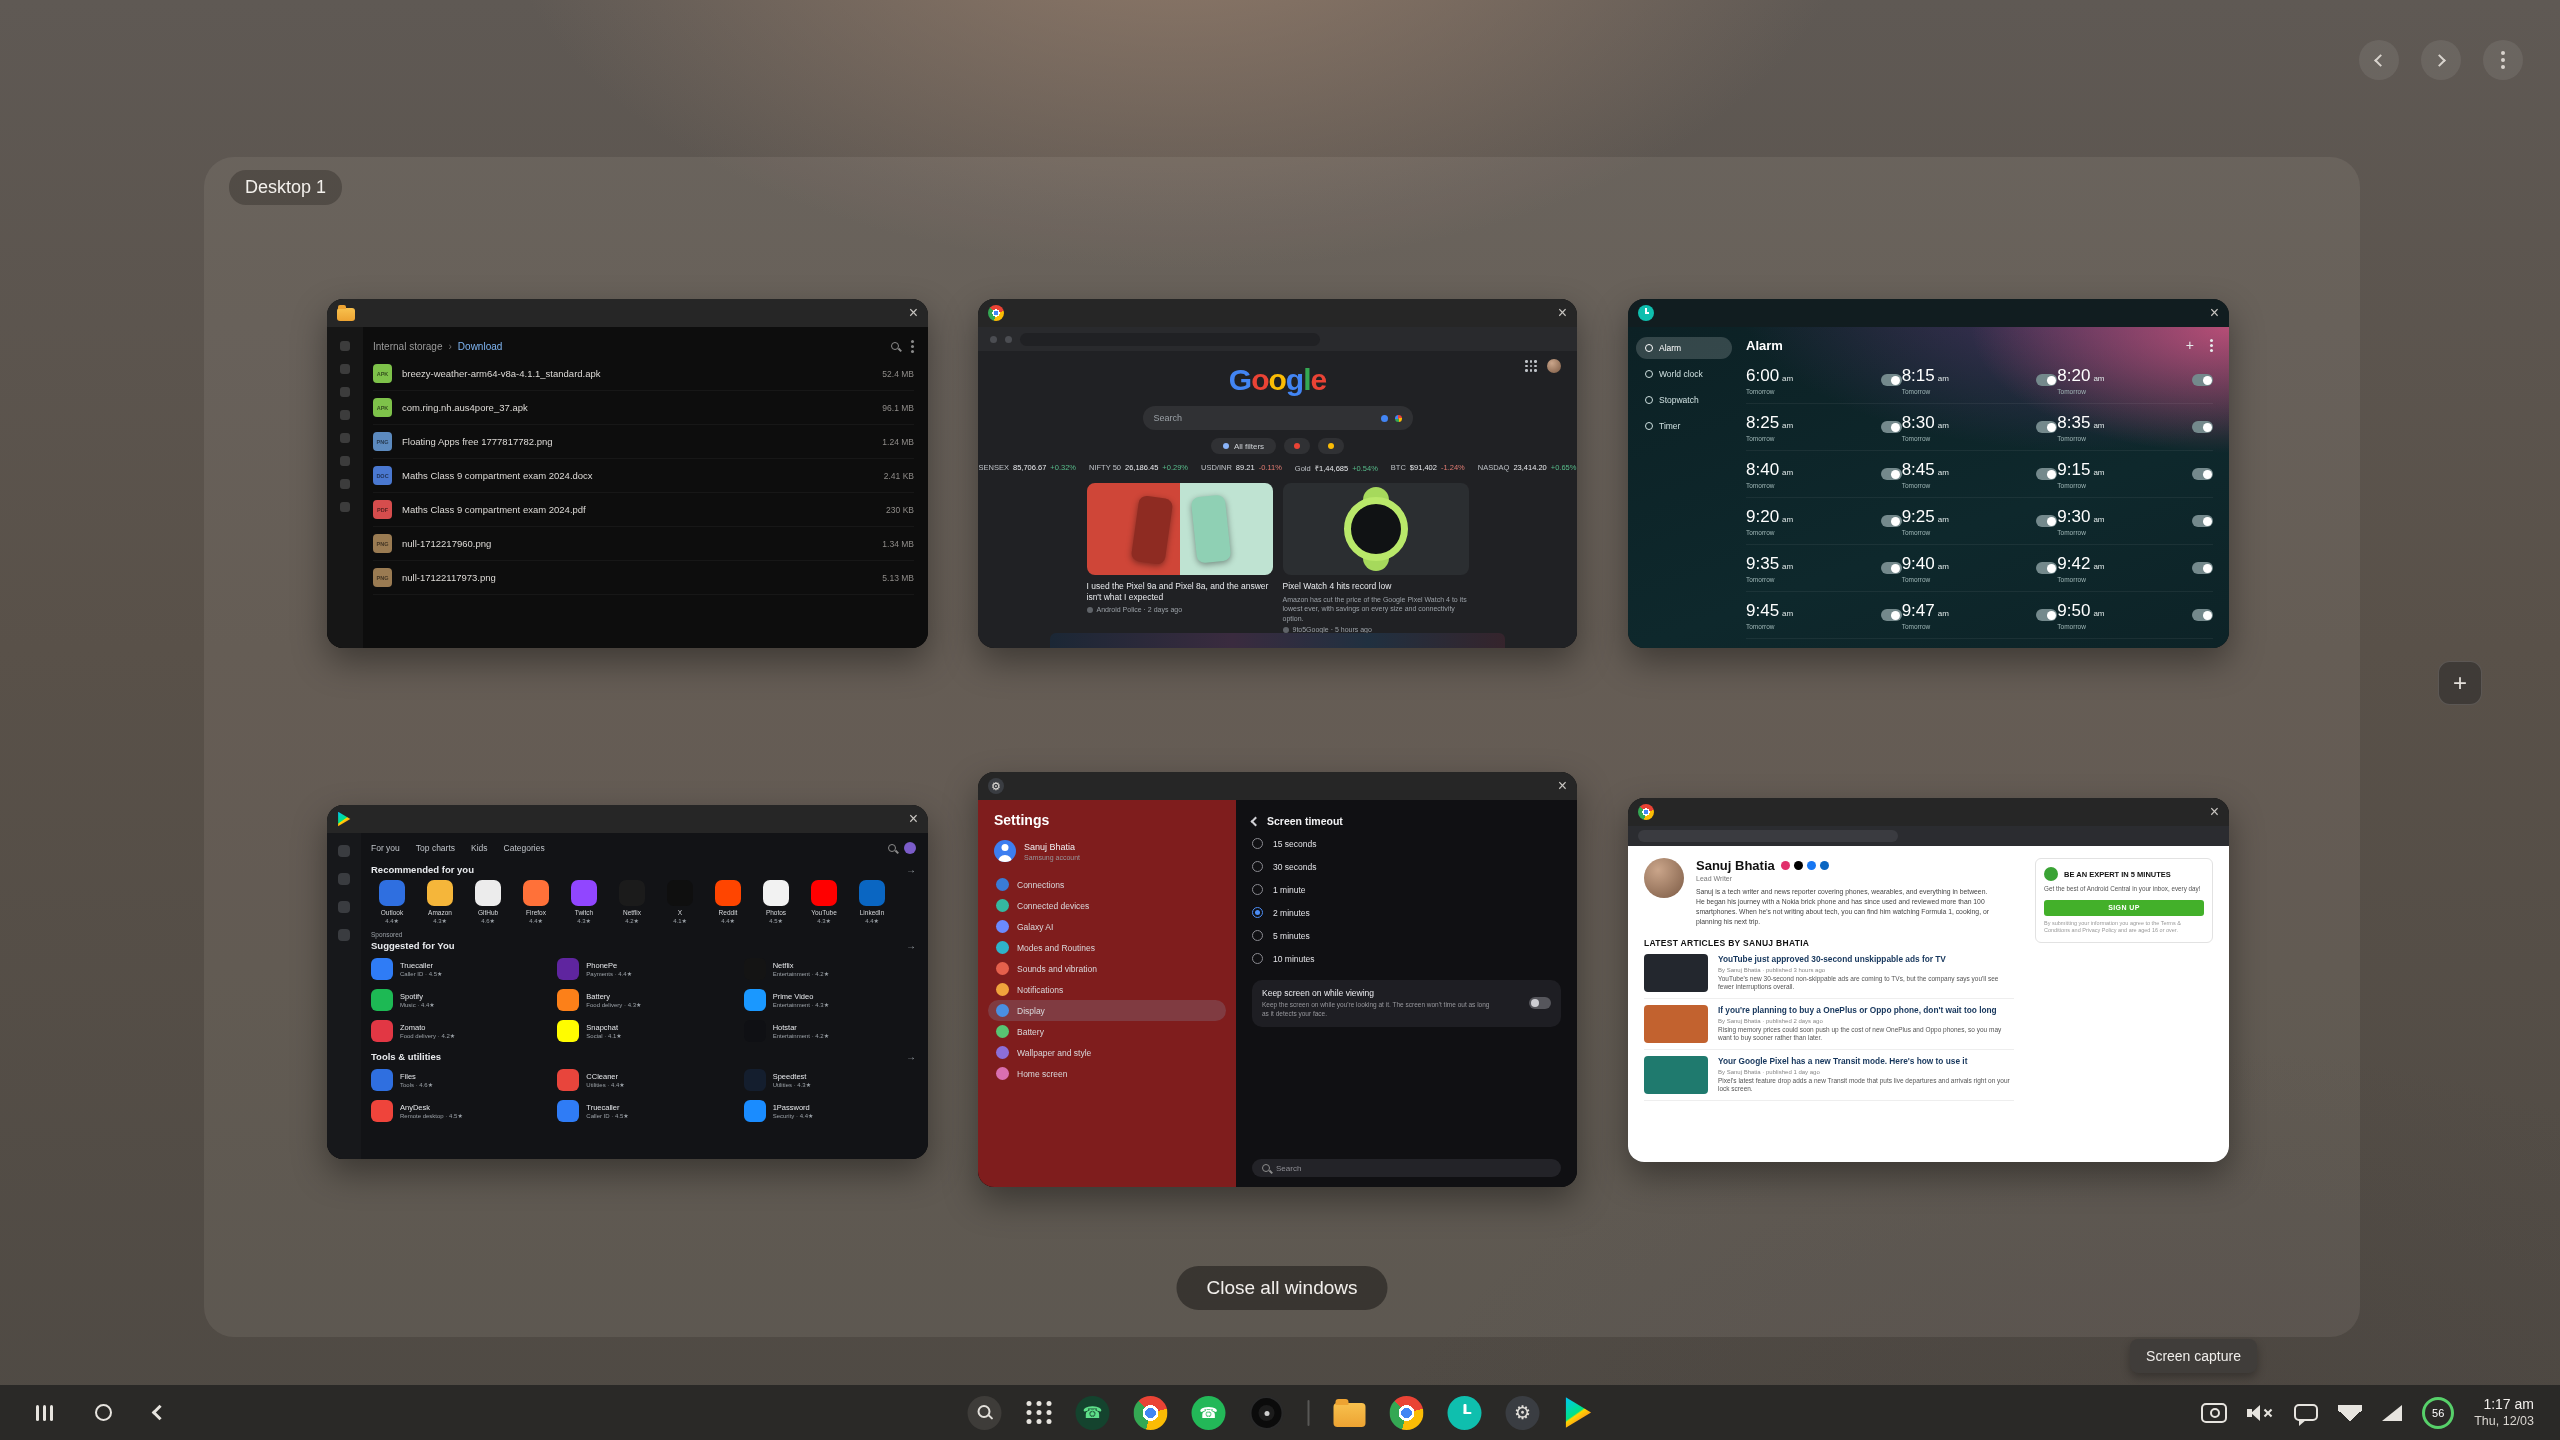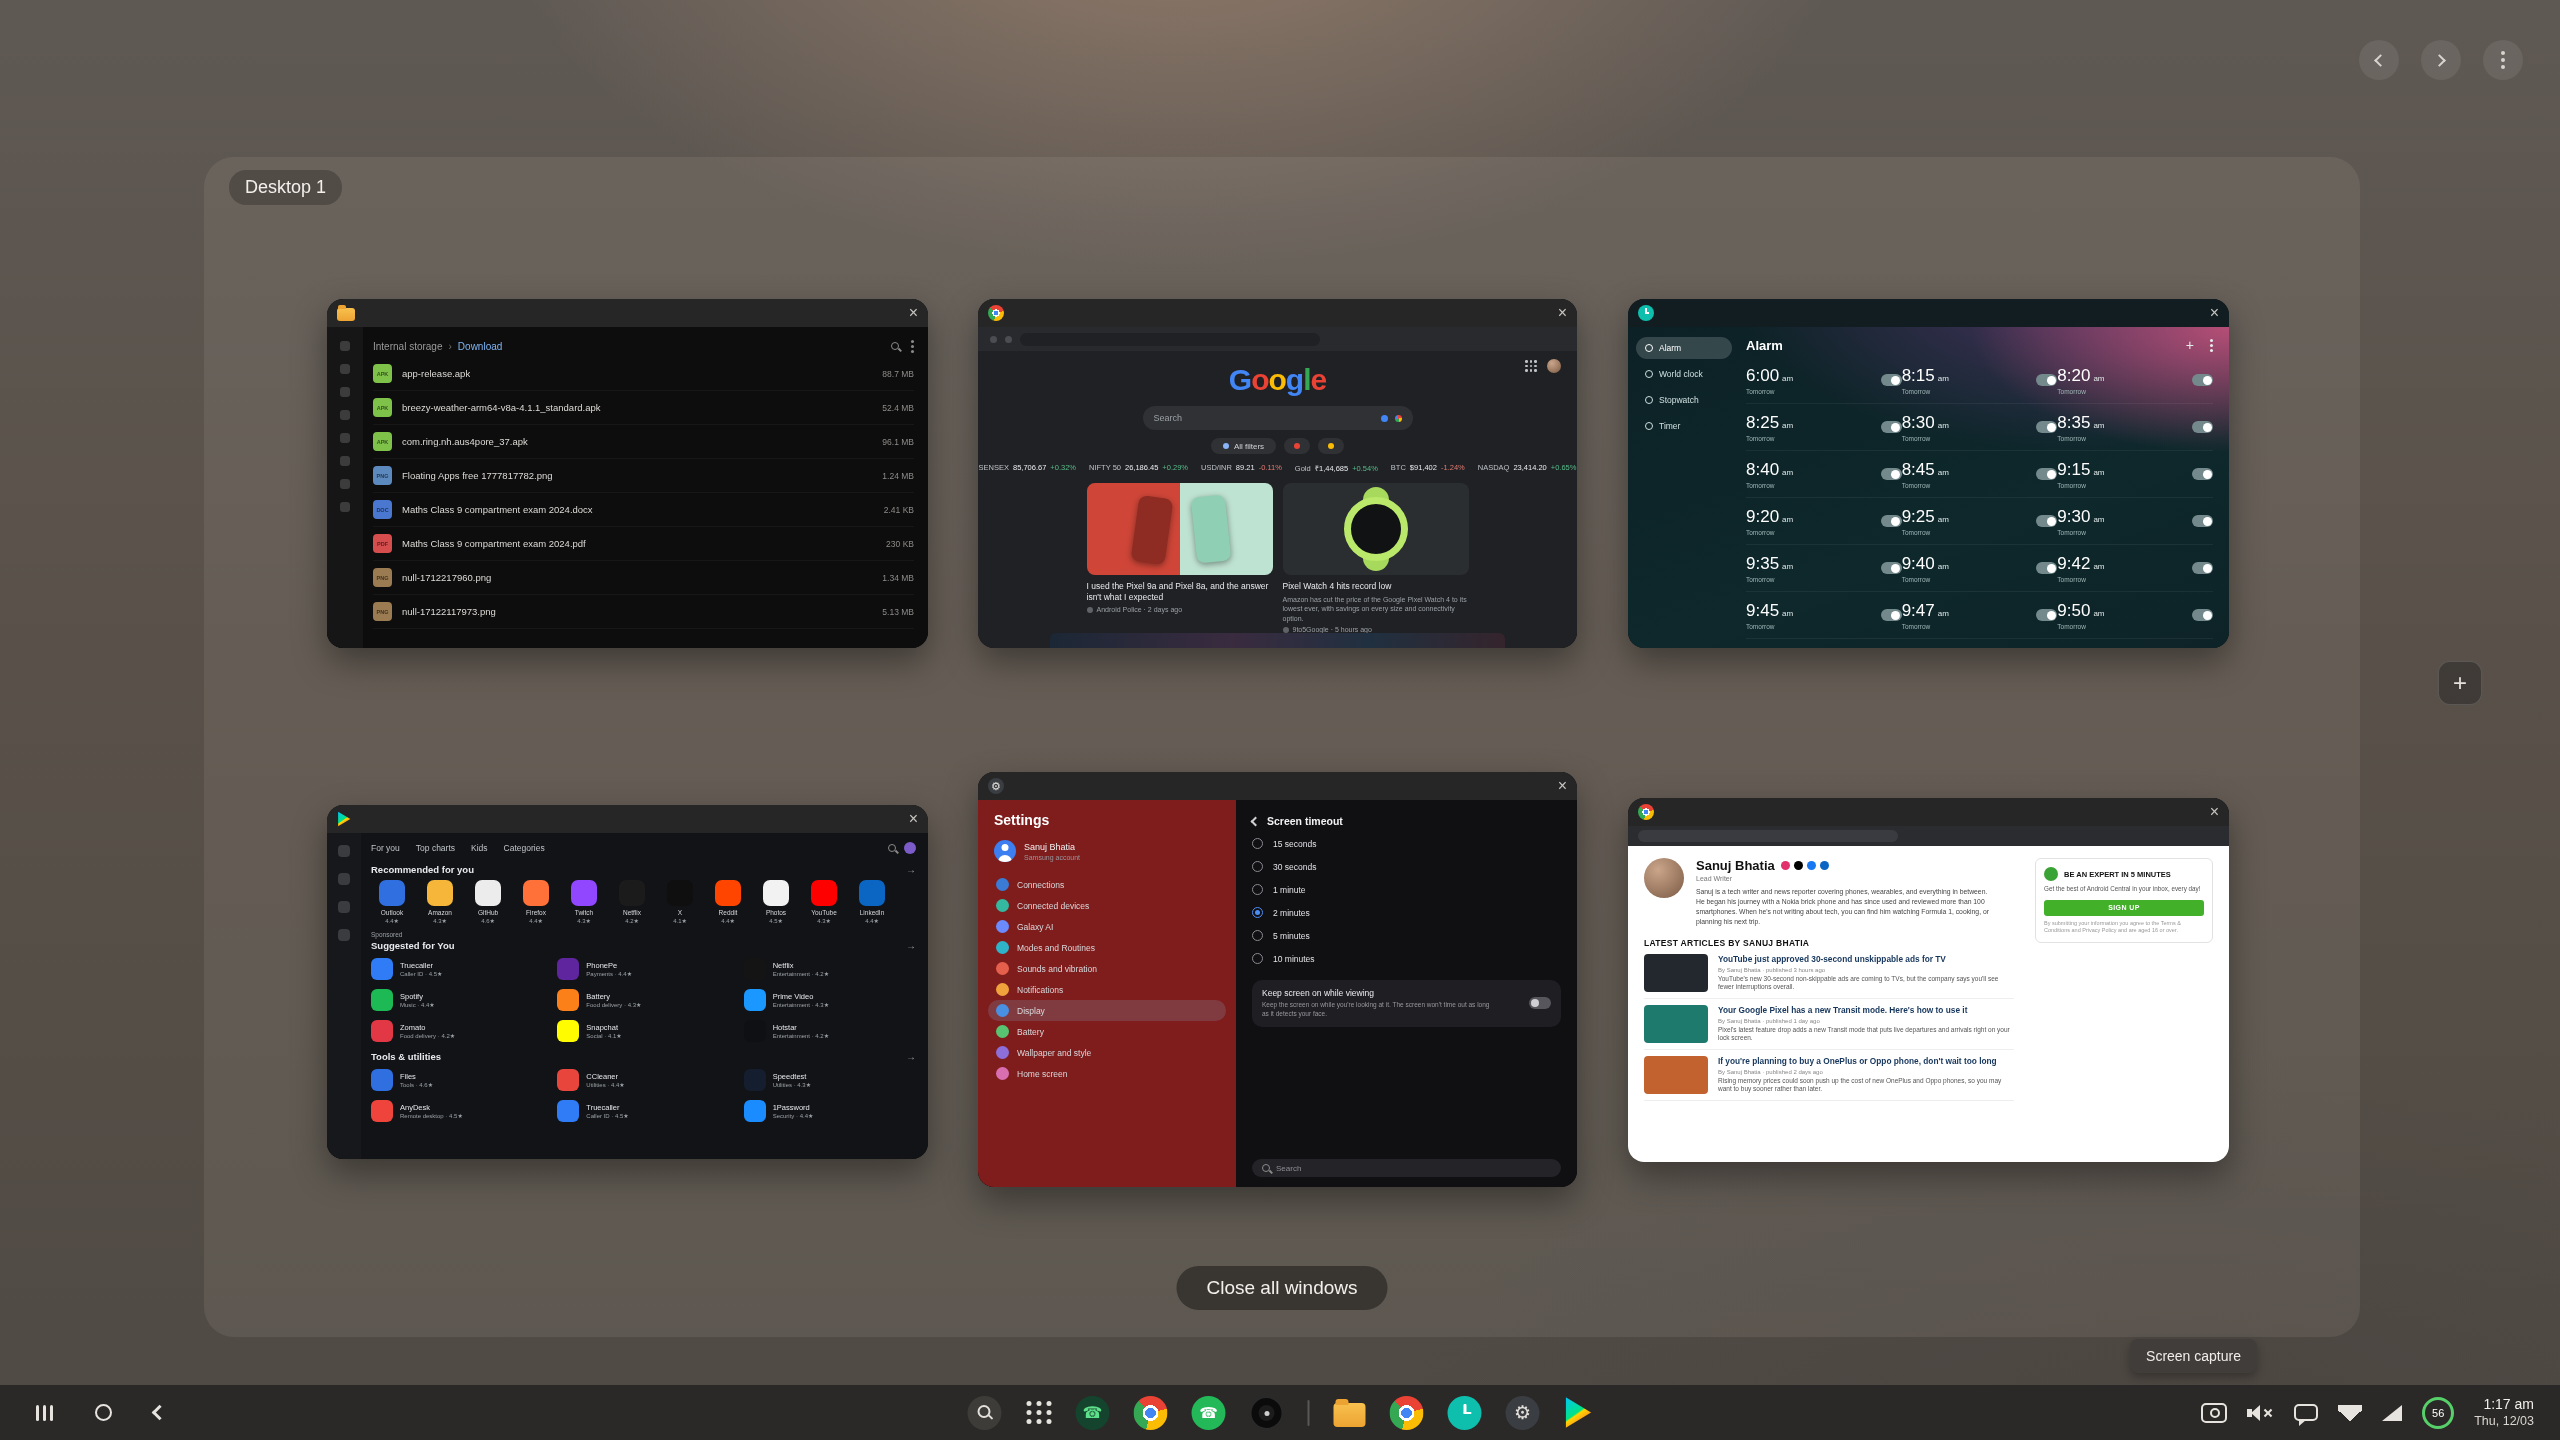--- a/index.html
+++ b/index.html
@@ -278,25 +278,20 @@
           <span class="sep">›</span>
           <span class="crumb-current">Download</span>
           <span class="spacer"></span>
           <span class="tools">
             <span class="mini-search"></span>
             <span class="vdots small"></span>
           </span>
         </div>
         <div class="fw-list">
 
-            <div class="fw-row">
-              <span class="ficon" style="background: rgb(126, 194, 74);">APK</span>
-              <span class="fname">app-release.apk</span>
-              <span class="fsize">88.7 MB</span>
-            </div>
 
             <div class="fw-row">
               <span class="ficon" style="background: rgb(126, 194, 74);">APK</span>
               <span class="fname">breezy-weather-arm64-v8a-4.1.1_standard.apk</span>
               <span class="fsize">52.4 MB</span>
             </div>
 
             <div class="fw-row">
               <span class="ficon" style="background: rgb(126, 194, 74);">APK</span>
               <span class="fname">com.ring.nh.aus4pore_37.apk</span>
@@ -1076,34 +1071,34 @@
             <div class="aw-art">
               <span class="aw-thumb" style="background: rgb(35, 39, 46);"></span>
               <span>
                 <div class="aw-t">YouTube just approved 30-second unskippable ads for TV</div>
                 <div class="aw-by">By Sanuj Bhatia · published 3 hours ago</div>
                 <div class="aw-sn">YouTube's new 30-second non-skippable ads are coming to TVs, but the company says you'll see fewer interruptions overall.</div>
               </span>
             </div>
 
             <div class="aw-art">
+              <span class="aw-thumb" style="background: rgb(194, 98, 47);"></span>
+              <span>
+                <div class="aw-t">If you're planning to buy a OnePlus or Oppo phone, don't wait too long</div>
+                <div class="aw-by">By Sanuj Bhatia · published 2 days ago</div>
+                <div class="aw-sn">Rising memory prices could soon push up the cost of new OnePlus and Oppo phones, so you may want to buy sooner rather than later.</div>
+              </span>
+            </div>
+
+            <div class="aw-art">
               <span class="aw-thumb" style="background: rgb(31, 122, 110);"></span>
               <span>
                 <div class="aw-t">Your Google Pixel has a new Transit mode. Here's how to use it</div>
                 <div class="aw-by">By Sanuj Bhatia · published 1 day ago</div>
                 <div class="aw-sn">Pixel's latest feature drop adds a new Transit mode that puts live departures and arrivals right on your lock screen.</div>
-              </span>
-            </div>
-
-            <div class="aw-art">
-              <span class="aw-thumb" style="background: rgb(194, 98, 47);"></span>
-              <span>
-                <div class="aw-t">If you're planning to buy a OnePlus or Oppo phone, don't wait too long</div>
-                <div class="aw-by">By Sanuj Bhatia · published 2 days ago</div>
-                <div class="aw-sn">Rising memory prices could soon push up the cost of new OnePlus and Oppo phones, so you may want to buy sooner rather than later.</div>
               </span>
             </div>
           </div>
       </div>
     </div>
   </div>
 
   <div class="close-all">Close all windows</div>
 </div>
 

